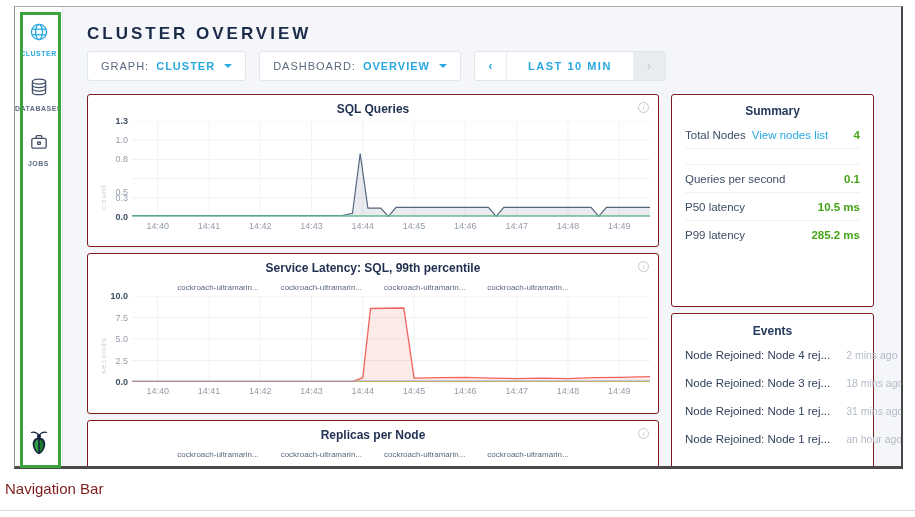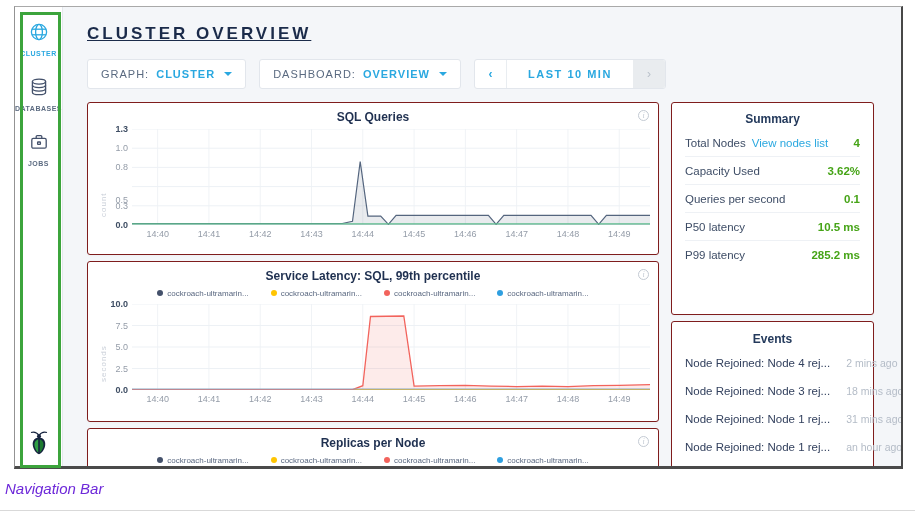--- a/index.html
+++ b/index.html
@@ -17,21 +17,21 @@
   .sidebar { width:48px; background:#fff; border-right:1px solid #e4e8ed;
     display:flex; flex-direction:column; align-items:center; padding-top:15px;
     position:relative; flex:none; }
   .nav-item { display:flex; flex-direction:column; align-items:center; margin-bottom:20px; cursor:pointer; }
   .nav-item .lbl { font-size:7px; font-weight:bold; letter-spacing:.5px; color:#5c6b81; margin-top:4px; }
   .nav-item.active .lbl { color:#2aa8e0; }
   .logo { position:absolute; bottom:7px; left:50%; transform:translateX(-50%); }
 
   
   .main { flex:1; padding:17px 0 0 24px; overflow:hidden; }
-  .page-title { font-size:17px; font-weight:bold; letter-spacing:3px; color:#1b2b4a; margin-bottom:15px;text-decoration:underline; }
+  .page-title { font-size:17px; font-weight:bold; letter-spacing:3px; color:#1b2b4a; margin-bottom:7px; }
 
   .controls { display:flex; align-items:center; gap:13px; }
   .ctl-btn { height:30px; background:#fff; border:1px solid #e2e6ec; border-radius:3px;
     display:flex; align-items:center; padding:0 13px; gap:7px; cursor:pointer;
     font-size:11px; letter-spacing:1px; }
   .ctl-btn .k { color:#5a6a80; font-weight:normal;text-align:right; }
   .ctl-btn .v { color:#2aa8e0; font-weight:bold; }
   .caret { width:0; height:0; border-left:4px solid transparent; border-right:4px solid transparent;
     border-top:4px solid #2aa8e0; margin-left:2px; }
   .timepicker { height:30px; display:flex; border:1px solid #e2e6ec; border-radius:3px;
@@ -51,21 +51,21 @@
   
   .chart-card { margin-bottom:6px; padding:7px 8px 2px; position:relative; overflow:hidden; }
   .chart-card.c1 { height:153px; }
   .chart-card.c2 { height:161px; }
   .chart-card.c3 { height:140px; }
   .chart-title { display:block; text-align:center; font-size:12px; font-weight:bold; color:#1f3050; }
   .info-icon { position:absolute; right:9px; top:7px; width:11px; height:11px; border:1px solid #c3cad3;
     border-radius:50%; color:#c3cad3; font-size:8px; line-height:9px; text-align:center;
     font-style:italic; font-family:"Liberation Serif", serif; cursor:pointer; }
   .legend { display:flex; justify-content:center; gap:22px; margin-top:4px; height:12px; }
-  .legend .li { display:flex; align-items:center; gap:4px; font-size:8px; color:#5a6880; }
+  .legend .li { display:flex; align-items:center; gap:4px; font-size:8px; color:#5a6880;flex-direction:column; }
   .legend .li i { width:6px; height:6px; border-radius:50%; display:inline-block; }
   .plot-row { position:relative; margin-top:5px; padding-left:36px; }
   .axis-unit { position:absolute; left:3px; top:6px; bottom:24px; display:flex; align-items:center;
     writing-mode:vertical-rl; transform:rotate(180deg); font-size:8px; color:#c9cfd8; letter-spacing:1px; }
   .yticks { position:absolute; left:8px; top:0; width:24px; }
   .yticks span { position:absolute; right:0; width:24px; text-align:right; font-size:9px; color:#949ca8; }
   .yticks span.strong { color:#3e4d63; font-weight:bold; }
   .plot svg { display:block; }
   .xticks { position:relative; height:16px; }
   .xticks span { position:absolute; top:4px; transform:translateX(-50%); font-size:9px; color:#949ca8; }
@@ -84,21 +84,21 @@
   .subtext { font-size:9.5px; color:#a9b1bc; line-height:1.35; margin-top:3px; }
 
   .events-card { margin-top:6px; height:260px; padding:10px 13px 0; }
   .erow { display:flex; align-items:baseline; padding:8px 0; font-size:11.5px;gap:16px; }
   .erow .etext { color:#33415e; white-space:nowrap; }
   .erow .etime { margin-left:auto; color:#b4bcc7; font-size:10.5px; white-space:nowrap; }
 
   
   .annot-box { position:absolute; left:20px; top:12px; width:41px; height:456px;
     border:3px solid #3ca43c; z-index:10; pointer-events:none; }
-  .annot-label { position:absolute; left:5px; top:480px; font-size:15px; color:#6d28d9; z-index:10;font-style:italic; }
+  .annot-label { position:absolute; left:5px; top:480px; font-size:15px; color:#7f1d1d; z-index:10; }
   .bottom-rule { position:absolute; left:0; top:510px; width:915px; height:1px; background:#d9d9d9; }
 </style>
 </head>
 <body>
 
 <div class="page">
   <div class="window">
 
     <nav class="sidebar">
       <div class="nav-item active">
@@ -320,24 +320,20 @@
         <div class="side-col">
 
           <div class="card summary-card">
             <div class="panel-title">Summary</div>
             <div class="srow">
               <span class="lab">Total Nodes</span>
               <span class="link">View nodes list</span>
               <span class="val">4</span>
             </div>
             <div class="srow cap">
-              <div class="cap-line">
-                <span class="lab">Capacity Used</span>
-                <span class="val">3.62%</span>
-              </div>
             </div>
             <div class="srow">
               <span class="lab">Queries per second</span>
               <span class="val">0.1</span>
             </div>
             <div class="srow">
               <span class="lab">P50 latency</span>
               <span class="val">10.5 ms</span>
             </div>
             <div class="srow">

